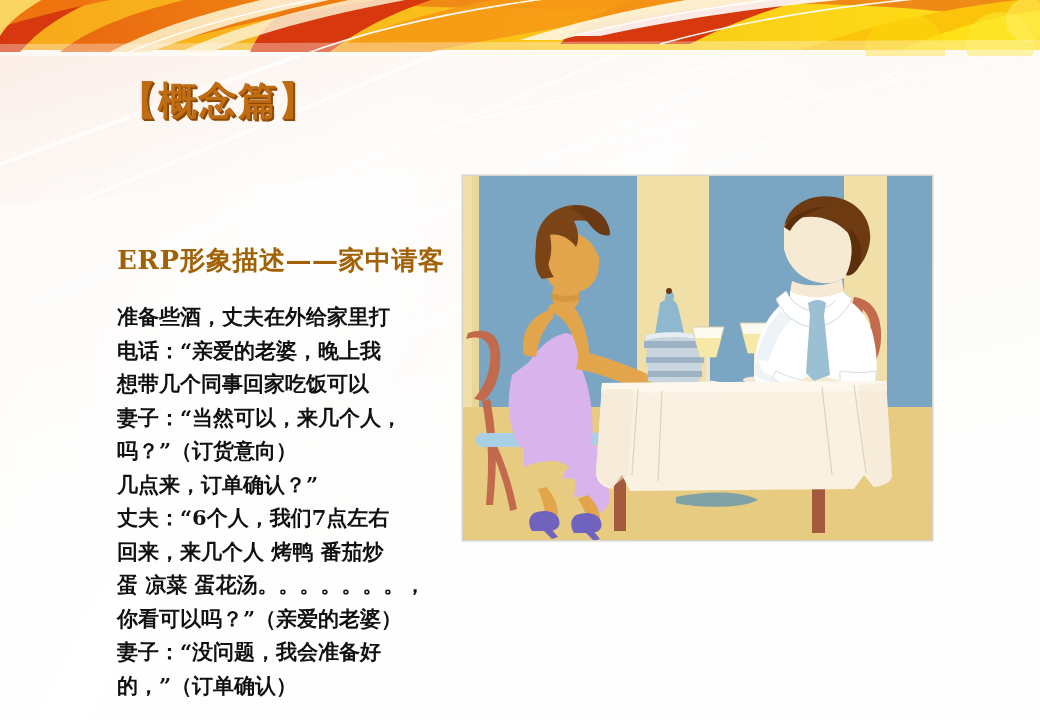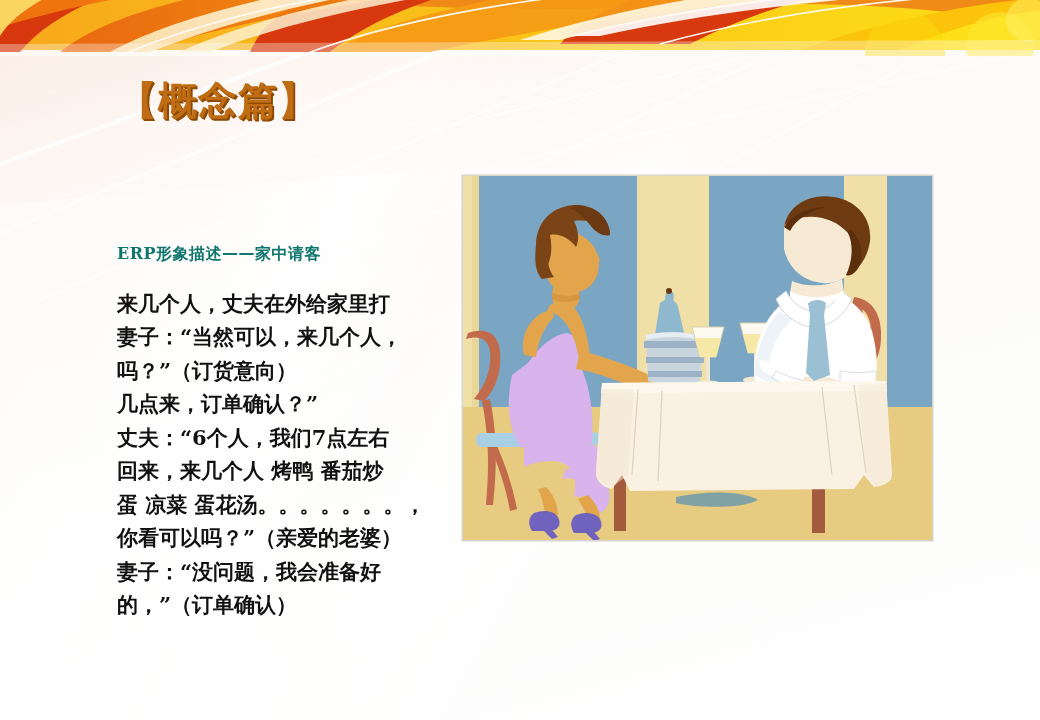--- a/index.html
+++ b/index.html
@@ -66,22 +66,22 @@
   
   .textcol {
     position: absolute;
     left: 117px;
     top: 243px;
     width: 330px;
   }
   .heading {
     font-family: "DejaVu Serif", "Liberation Serif", serif;
     font-weight: 700;
-    font-size: 16px;
-    color: #0f766e;
+    font-size: 26px;
+    color: #a16207;
     line-height: 1.35;
     letter-spacing: .5px;
     white-space: nowrap;
   }
   .para {
     margin-top: 22px;
     font-family: "DejaVu Serif", "Liberation Serif", serif;
     font-weight: 700;
     font-size: 21px;
     line-height: 33.5px;
@@ -195,21 +195,23 @@
         <path d="M0,44 L1040,40 L1040,56 L0,56 Z" fill="#fdf8f3" opacity=".35"></path>
       </g>
     </svg>
   </div>
 
   <div class="title">【概念篇】</div>
 
   <div class="textcol">
     <div class="heading">ERP形象描述——家中请客</div>
     <div class="para">
-      <span class="ln">来几个人，丈夫在外给家里打</span>
+      <span class="ln">准备些酒，丈夫在外给家里打</span>
+      <span class="ln">电话：“亲爱的老婆，晚上我</span>
+      <span class="ln">想带几个同事回家吃饭可以</span>
       <span class="ln">妻子：“当然可以，来几个人，</span>
       <span class="ln">吗？”（订货意向）</span>
       <span class="ln">几点来，订单确认？”</span>
       <span class="ln">丈夫：“6个人，我们7点左右</span>
       <span class="ln">回来，来几个人 烤鸭 番茄炒</span>
       <span class="ln">蛋 凉菜 蛋花汤。。。。。。。，</span>
       <span class="ln">你看可以吗？”（亲爱的老婆）</span>
       <span class="ln">妻子：“没问题，我会准备好</span>
       <span class="ln">的，”（订单确认）</span>
     </div>

